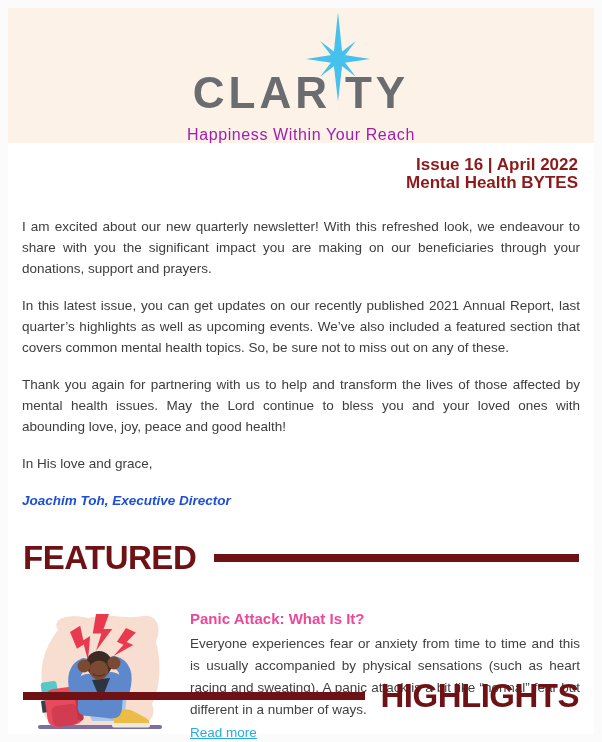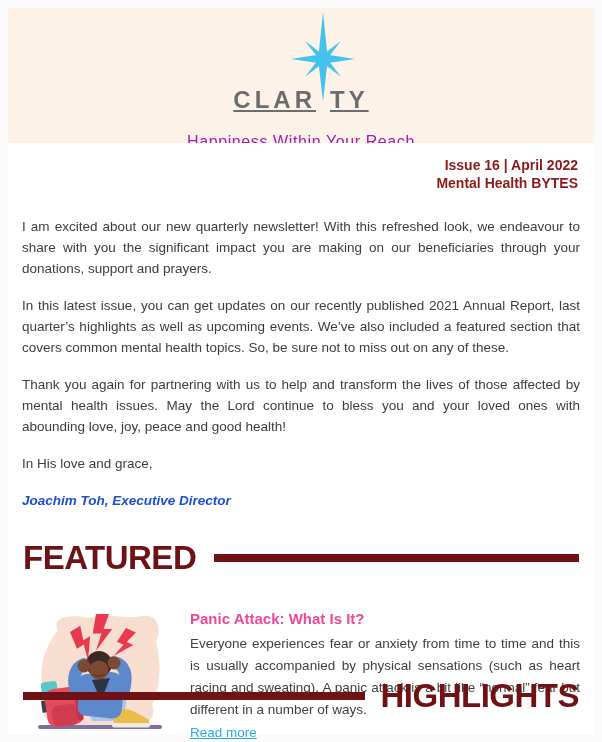--- a/index.html
+++ b/index.html
@@ -4,28 +4,28 @@
 <style>
   html,body{margin:0;padding:0;}
   body{background:#e9e9e9;font-family:"Liberation Sans",sans-serif;}
   .page{width:602px;height:742px;background:#fbfbfb;position:relative;margin:0 auto;overflow:hidden;}
   .content{position:absolute;left:8px;top:8px;width:586px;height:726px;background:#ffffff;}
 
   
   .header{height:135px;background:#fdf2e8;overflow:hidden;}
   .logo{display:flex;flex-direction:column;align-items:center;}
   .logo-row{display:flex;align-items:baseline;justify-content:center;margin-top:66px;
-            font-size:24px;font-weight:700;letter-spacing:4px;color:#6b6c6f;line-height:34px;text-decoration:underline;}
+            font-size:44px;font-weight:700;letter-spacing:4px;color:#6b6c6f;line-height:34px;}
   .star-slot{position:relative;width:14px;height:34px;display:inline-block;}
   .star-slot svg{position:absolute;left:50%;transform:translateX(-50%);bottom:5px;}
   .tagline{font-size:16px;color:#a21caf;letter-spacing:0.6px;margin-top:16px;}
 
   
   .issue{text-align:right;padding:13px 16px 0 0;color:#8c1a1a;font-weight:700;
-         font-size:14px;line-height:18px;}
+         font-size:17px;line-height:18px;}
 
   
   .letter{padding:8px 14px 0 14px;color:#3d3d3d;font-size:13.5px;line-height:21px;}
   .letter p{margin:16px 0 15px 0;text-align:justify;}
   .signoff{margin-bottom:0 !important;text-align:center;}
   .signature{font-weight:700;font-style:italic;color:#1d4ed8;text-align:left !important;}
 
   
   .section-head{display:flex;align-items:center;padding:0 15px;}
   .section-head.featured{margin-top:30px;}

